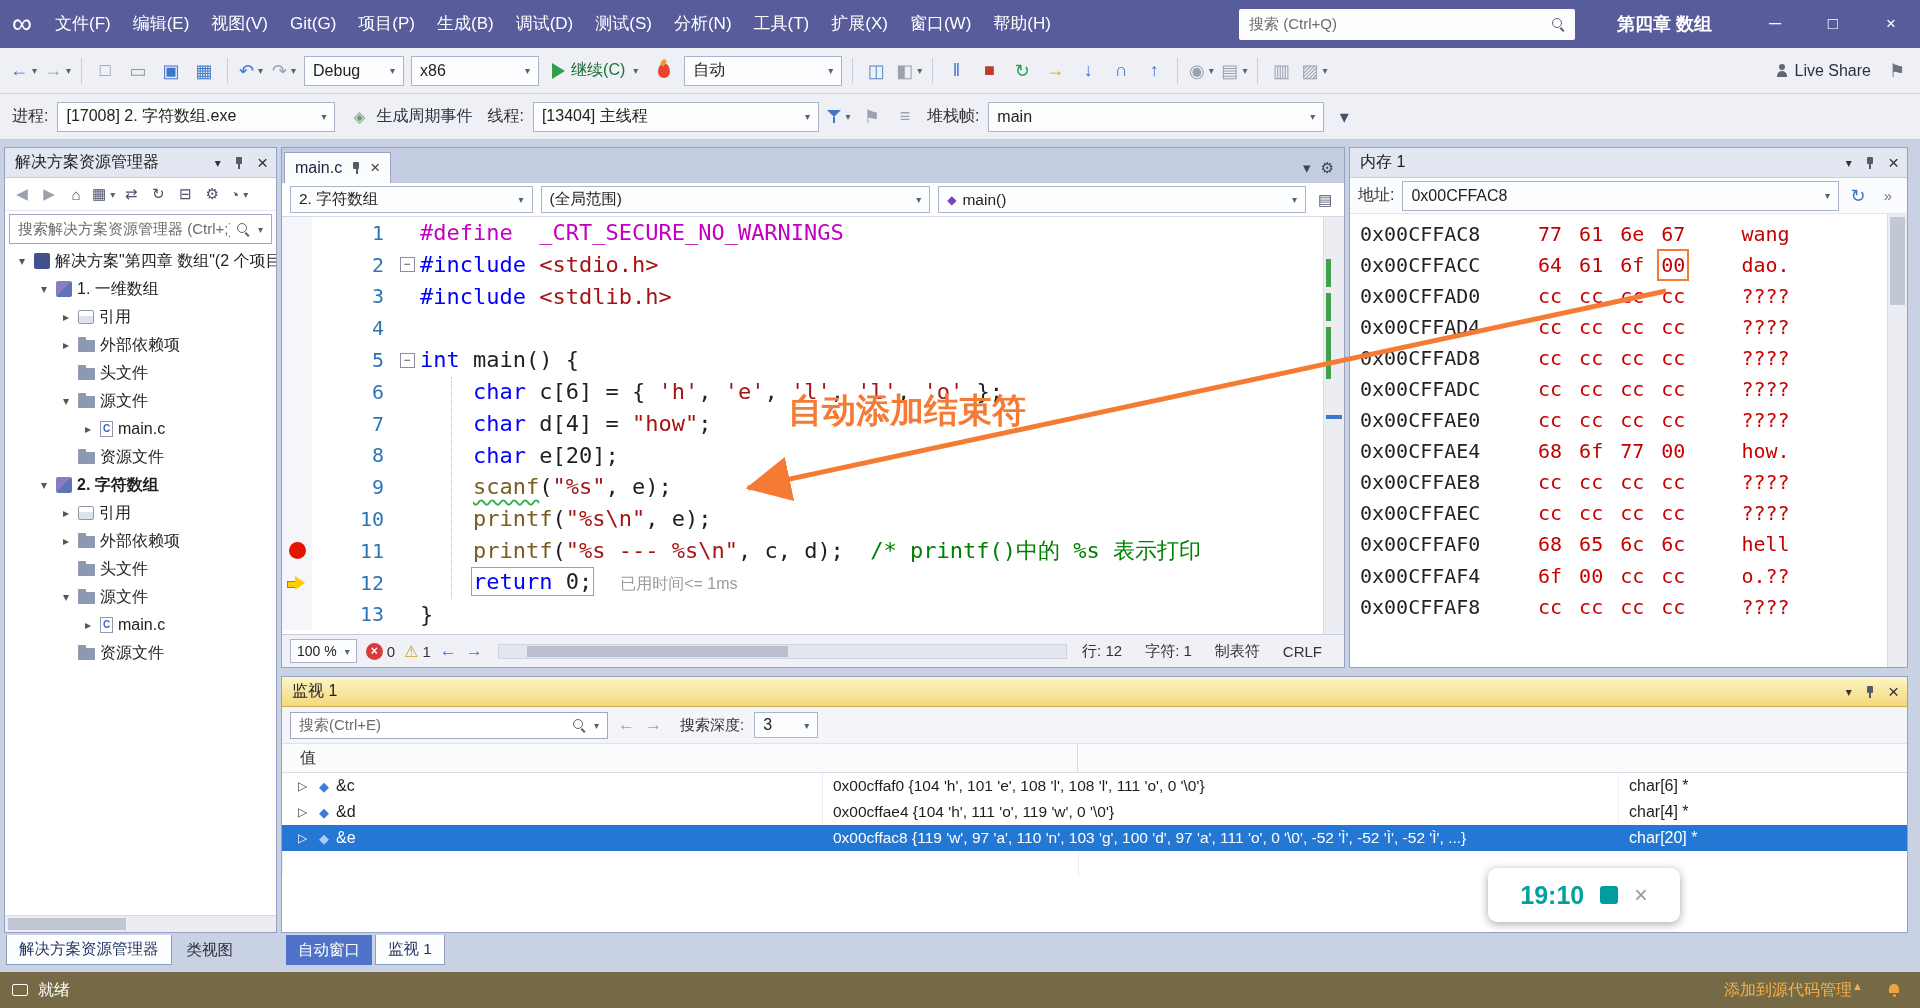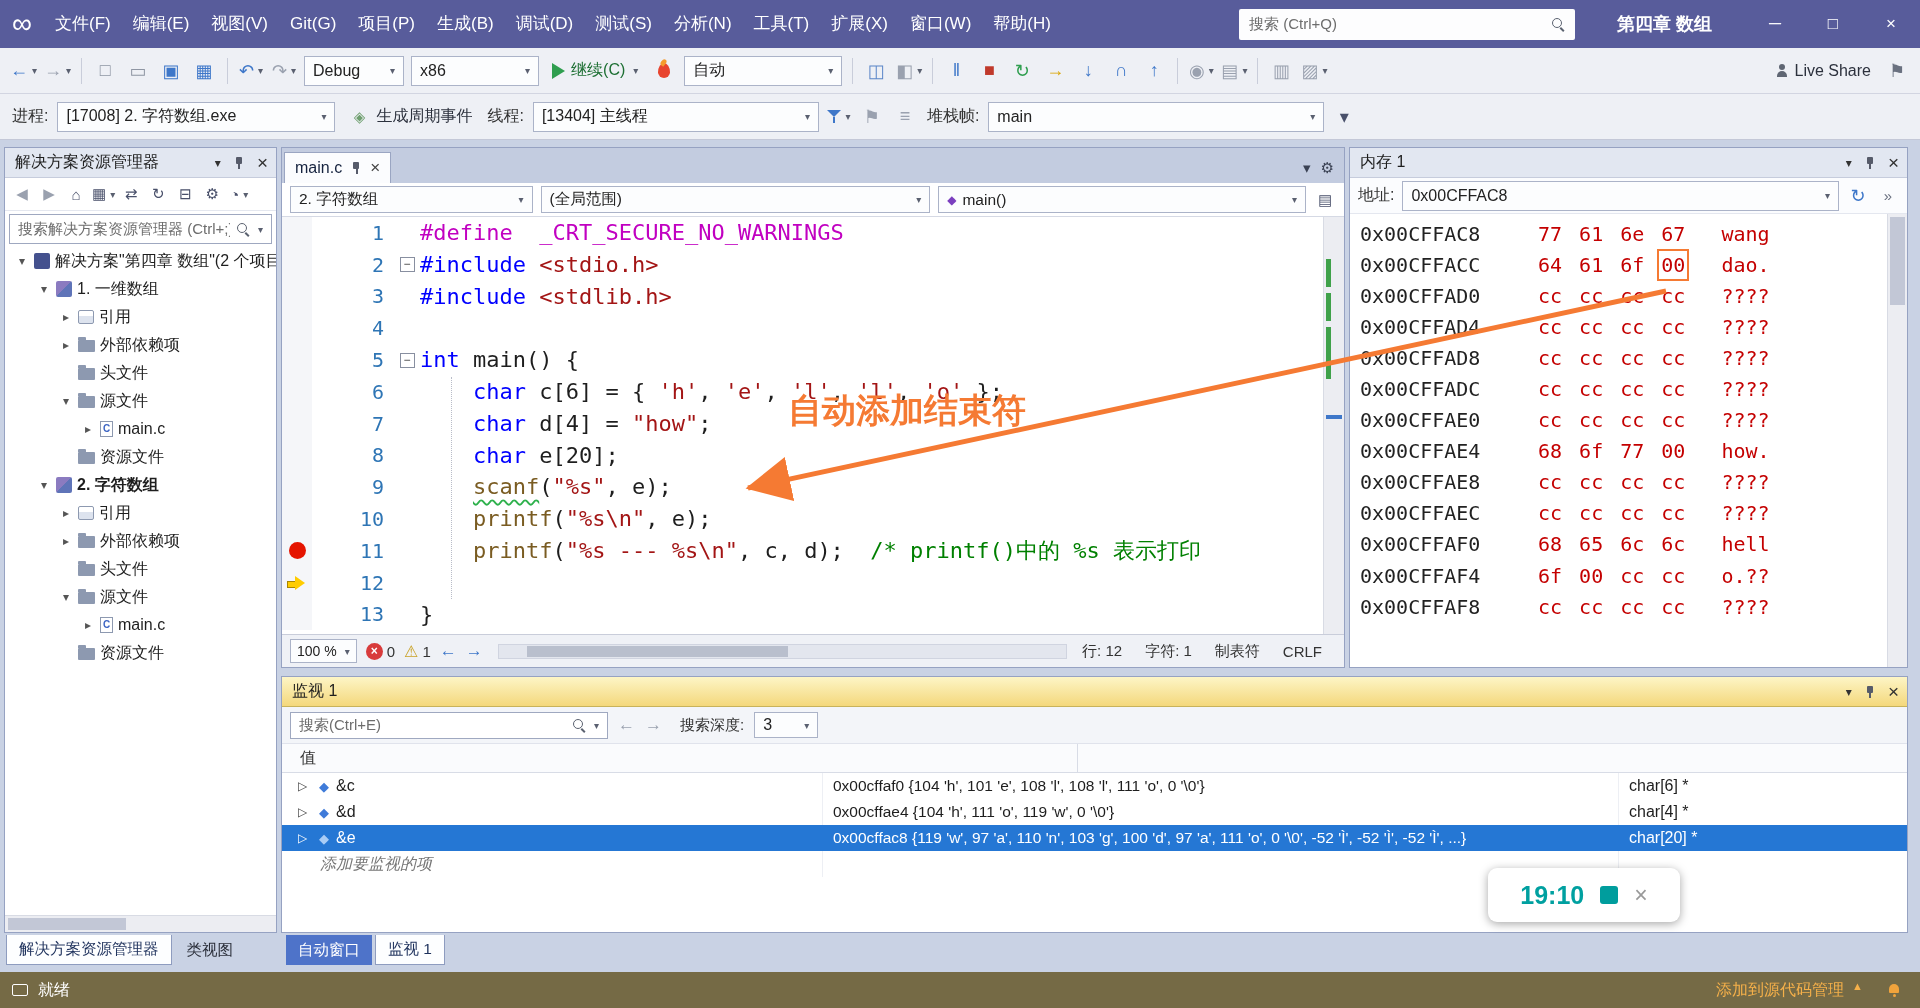--- a/index.html
+++ b/index.html
@@ -124,21 +124,21 @@
 
 #memory-panel{left:1349px;top:147px;width:559px;height:521px}
 .memaddr{height:36px;display:flex;align-items:center;gap:8px;padding:0 8px;border-bottom:1px solid #E4E7EF;background:#FBFCFE;font-size:16px}
 .mlab{color:#333;flex:none}
 #mem-grid{position:relative;font:20px "DejaVu Sans Mono",monospace;padding-top:4px}
 .mrow{height:31.1px;display:flex;align-items:center;padding-left:10px}
 .maddr{width:178px;color:#222}
 .mbytes{display:flex;gap:17px}
 .mbyte{color:var(--memval)}
 .mbyte.hl{outline:2.5px solid var(--orange);outline-offset:2px}
-.mascii{margin-left:36px;color:var(--memval)}
+.mascii{margin-left:56px;color:var(--memval)}
 .memscroll{position:absolute;right:0;top:66px;bottom:0;width:20px;background:#ECEDF2;border-left:1px solid #D8DBE4}
 .memthumb{position:absolute;left:2px;right:2px;top:3px;height:88px;background:#C2C7D6}
 
 
 #watch-panel{left:281px;top:676px;width:1627px;height:257px;display:flex;flex-direction:column}
 .wsearch{height:37px;display:flex;align-items:center;gap:10px;padding:0 8px;background:#F3F5F9;border-bottom:1px solid #E0E3EC;font-size:15px;flex:none}
 .wsbox{width:318px;height:27px;border:1px solid #9FA8C0;background:#fff;display:flex;align-items:center;gap:6px;padding:0 8px;color:#6d6d6d}
 .wsbox .ph{flex:1;white-space:nowrap;overflow:hidden}
 .wslab{color:#333;margin-left:8px}
 .wcols{height:29px;display:flex;background:#FAFBFD;border-bottom:1px solid #D8DCE6;font-size:16px;color:#333;align-items:center;flex:none}
@@ -159,21 +159,21 @@
 
 
 #bottom-tabs{position:absolute;left:0;top:935px;width:1920px;height:37px}
 .btgroup{position:absolute;top:0;display:flex;gap:3px}
 #bt-left{left:6px}
 #bt-right{left:286px}
 .btab{height:30px;display:inline-flex;align-items:center;padding:0 12px;font-size:15.5px;color:#2b2f3a;white-space:nowrap}
 .btab.active,.btab.activew{background:#FDFEFF;border:1px solid #8E9CBF;border-top:none;color:#1e315c}
 .btab.blue{background:#4E73C9;color:#fff}
 #statusbar{position:absolute;left:0;top:972px;width:1920px;height:36px;display:flex;align-items:center;gap:10px;padding:16px 12px;background:var(--status);color:#fff;font-size:16px}
-.sbsrc{display:flex;gap:8px;align-items:flex-start;color:#F5B04A;white-space:nowrap;margin-right:14px}
+.sbsrc{display:flex;align-items:flex-start;color:#F5B04A;white-space:nowrap;margin-right:14px}
 .upcaret{font-size:11px}
 
 
 #arrow-svg{position:absolute;left:0;top:0;z-index:54;pointer-events:none}
 #ann-text{position:absolute;left:788px;top:388px;font-size:34px;font-weight:700;color:var(--orange);z-index:55;white-space:nowrap}
 #rec-overlay{position:absolute;left:1488px;top:868px;width:192px;height:54px;background:#fff;border-radius:9px;box-shadow:0 2px 10px rgba(0,0,0,.35);display:flex;align-items:center;justify-content:center;gap:16px;z-index:70}
 .rectime{color:#00A0A0;font-size:25px;font-weight:700}
 .recstop{width:18px;height:18px;background:#009D9D;border-radius:3px;display:inline-block}
 .recclose{color:#999;font-size:23px}
 </style>
@@ -503,20 +503,21 @@
           <span class="lnum">11</span>
           <span class="cfold"></span>
           <span class="ctext"><span class="sg-pl">    </span><span class="sg-fn">printf</span><span class="sg-pl">(</span><span class="sg-str">"%s --- %s\n"</span><span class="sg-pl">, c, d);  </span><span class="sg-com">/* printf()中的 %s 表示打印</span></span>
         </div>
         <div class="cline">
           <span class="cmargin">
             <span class="cur-arrow"></span>
           </span>
           <span class="lnum">12</span>
           <span class="cfold"></span>
+          <span class="ctext"><span class="sg-pl">    </span><span class="curstmt"><span class="sg-kw">return</span><span class="sg-pl"> 0;</span></span><span class="perftip">已用时间&lt;= 1ms</span></span>
         </div>
         <div class="cline">
           <span class="cmargin"></span>
           <span class="lnum">13</span>
           <span class="cfold"></span>
           <span class="ctext"><span class="sg-pl">}</span></span>
         </div>
       </div>
     <div class="indent-guide"></div>
     <div class="vscroll">
@@ -750,23 +751,20 @@
       <div class="wrow sel">
         <span class="wc-name">
           <span class="wexp">▷</span>
           <span class="wdiamond">◆</span>
           <span>&amp;e</span>
         </span>
         <span class="wc-val">0x00cffac8 {119 'w', 97 'a', 110 'n', 103 'g', 100 'd', 97 'a', 111 'o', 0 '\0', -52 'Ì', -52 'Ì', -52 'Ì', ...}</span>
         <span class="wc-type">char[20] *</span>
       </div>
       <div class="wrow">
-        <span class="wc-name">
-          <span class="addtext">添加要监视的项</span>
-        </span>
         <span class="wc-val"></span>
         <span class="wc-type"></span>
       </div>
     </div>
 </div>
 
 <div id="bottom-tabs">
   <div class="btgroup" id="bt-left">
       <span class="btab active">解决方案资源管理器</span>
       <span class="btab plain">类视图</span>

